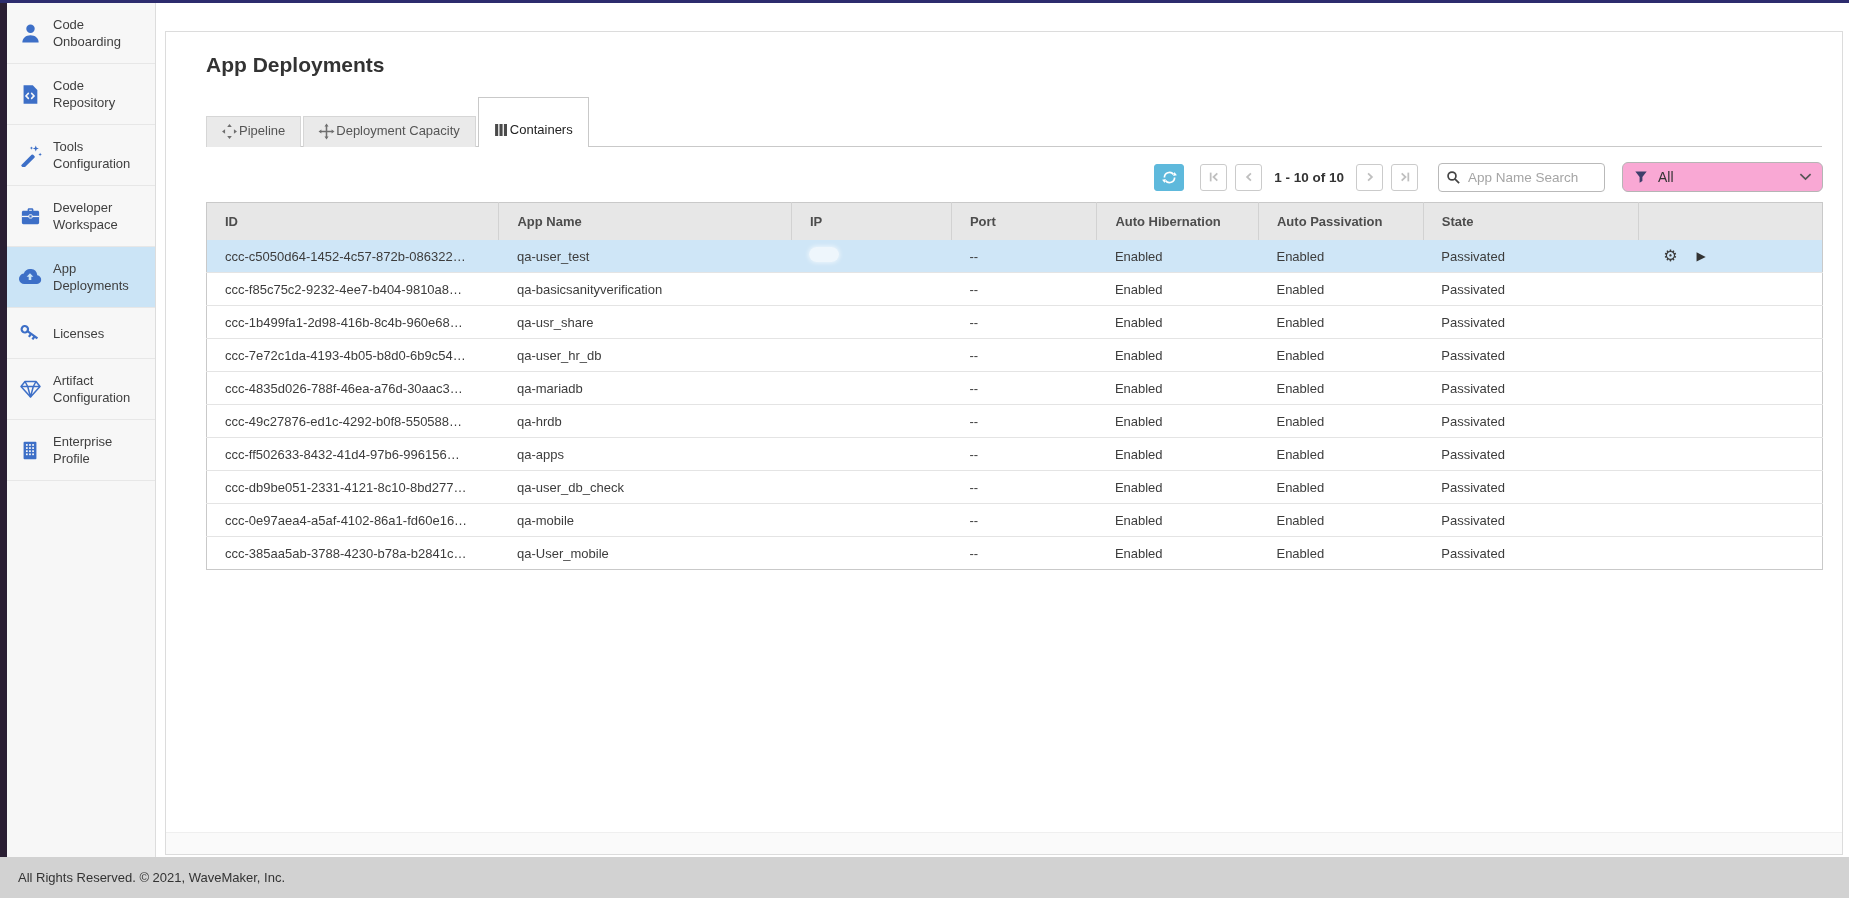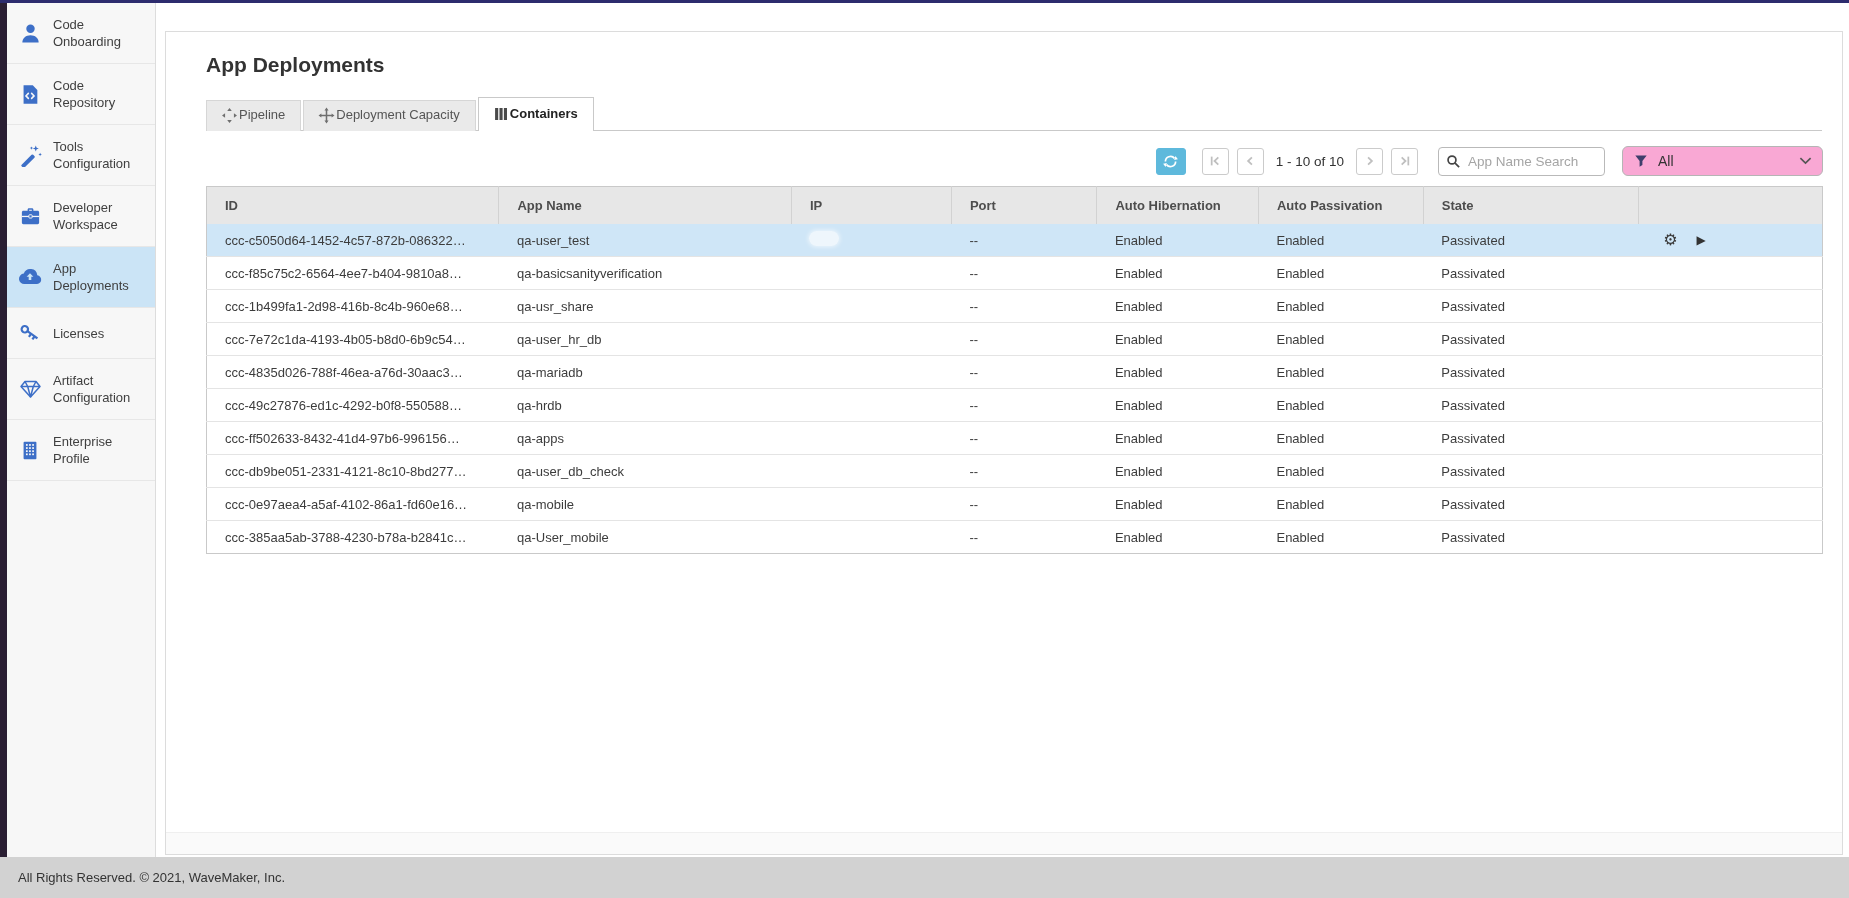--- a/index.html
+++ b/index.html
@@ -38,38 +38,38 @@
   h1.page-title { font-size: 21px; font-weight: bold; color: #333; margin: 21px 0 0 40px; }
 
   .tabbar { display: flex; align-items: flex-end; margin: 19px 20px 0 40px;
     border-bottom: 1px solid #c9c9c9; }
   .tab {
     display: flex; gap: 1px; cursor: pointer;
     padding: 6px 15px 7px 14px; background: #eaeaea;
     border: 1px solid #d6d6d6; border-bottom: none; margin-right: 2px;
     color: #555; font-size: 13px; position: relative; top: 1px;
   }
-  .tab.active { background: #fff; border-color: #c9c9c9; color: #222; font-weight: bold;
-    padding-top: 8px; padding-bottom: 9px; }
+  .tab.active { background: #fff; border-color: #c9c9c9; color: #222; font-weight: normal;
+    padding-top: 24px; padding-bottom: 9px; }
   .tab .tab-icon { display: flex; }
 
   
   .toolbar { display: flex; align-items: center; justify-content: flex-end;
     padding: 15px 19px 6px 0; }
   .btn {
     height: 27px; min-width: 27px; background: #fff; border: 1px solid #cbcbcb;
     border-radius: 3px; display: inline-flex; align-items: center; justify-content: center;
     cursor: pointer; padding: 0;
   }
   .refresh-btn { width: 30px; height: 27px; background: var(--refresh-bg, #5eb9dc);
     border: 1px solid var(--refresh-bg, #5eb9dc); border-radius: 3px; cursor: pointer;
     display: inline-flex; align-items: center; justify-content: center; margin-right: 12px; }
   .pager { display: flex; align-items: center; }
   .pager .btn { margin: 0 4px; }
-  .range { font-weight: normal; color: #333; margin: 0 8px; font-size: 13.5px; white-space: nowrap; }
+  .range { font-weight: bold; color: #333; margin: 0 8px; font-size: 13.5px; white-space: nowrap; }
   .searchbox { position: relative; margin-left: 16px; }
   .searchbox svg { position: absolute; left: 8px; top: 7px; }
   .searchbox input {
     width: 167px; height: 29px; border: 1px solid #b9b9b9; border-radius: 4px;
     padding: 0 8px 0 29px; font-size: 13.5px; color: #333; outline: none;
     font-family: "Liberation Sans", "DejaVu Sans", sans-serif;
   }
   .searchbox input::placeholder { color: #a5a5a5; }
   .filter {
     margin-left: 17px; width: 201px; height: 30px; border: 1px solid #b5b5b5;
@@ -340,21 +340,21 @@
               <td>Enabled</td>
               <td>Passivated</td>
               <td>
                 <span class="row-actions">
                   <span class="gear-glyph">⚙</span>
                   <span class="play-glyph">▶</span>
                 </span>
               </td>
             </tr>
             <tr>
-              <td>ccc-f85c75c2-6564-4ee7-b404-9810a8…</td>
+              <td>ccc-f85c75c2-9232-4ee7-b404-9810a8…</td>
               <td>qa-basicsanityverification</td>
               <td><span class="blur-pill"></span></td>
               <td>--</td>
               <td>Enabled</td>
               <td>Enabled</td>
               <td>Passivated</td>
               <td></td>
             </tr>
             <tr>
               <td>ccc-1b499fa1-2d98-416b-8c4b-960e68…</td>

